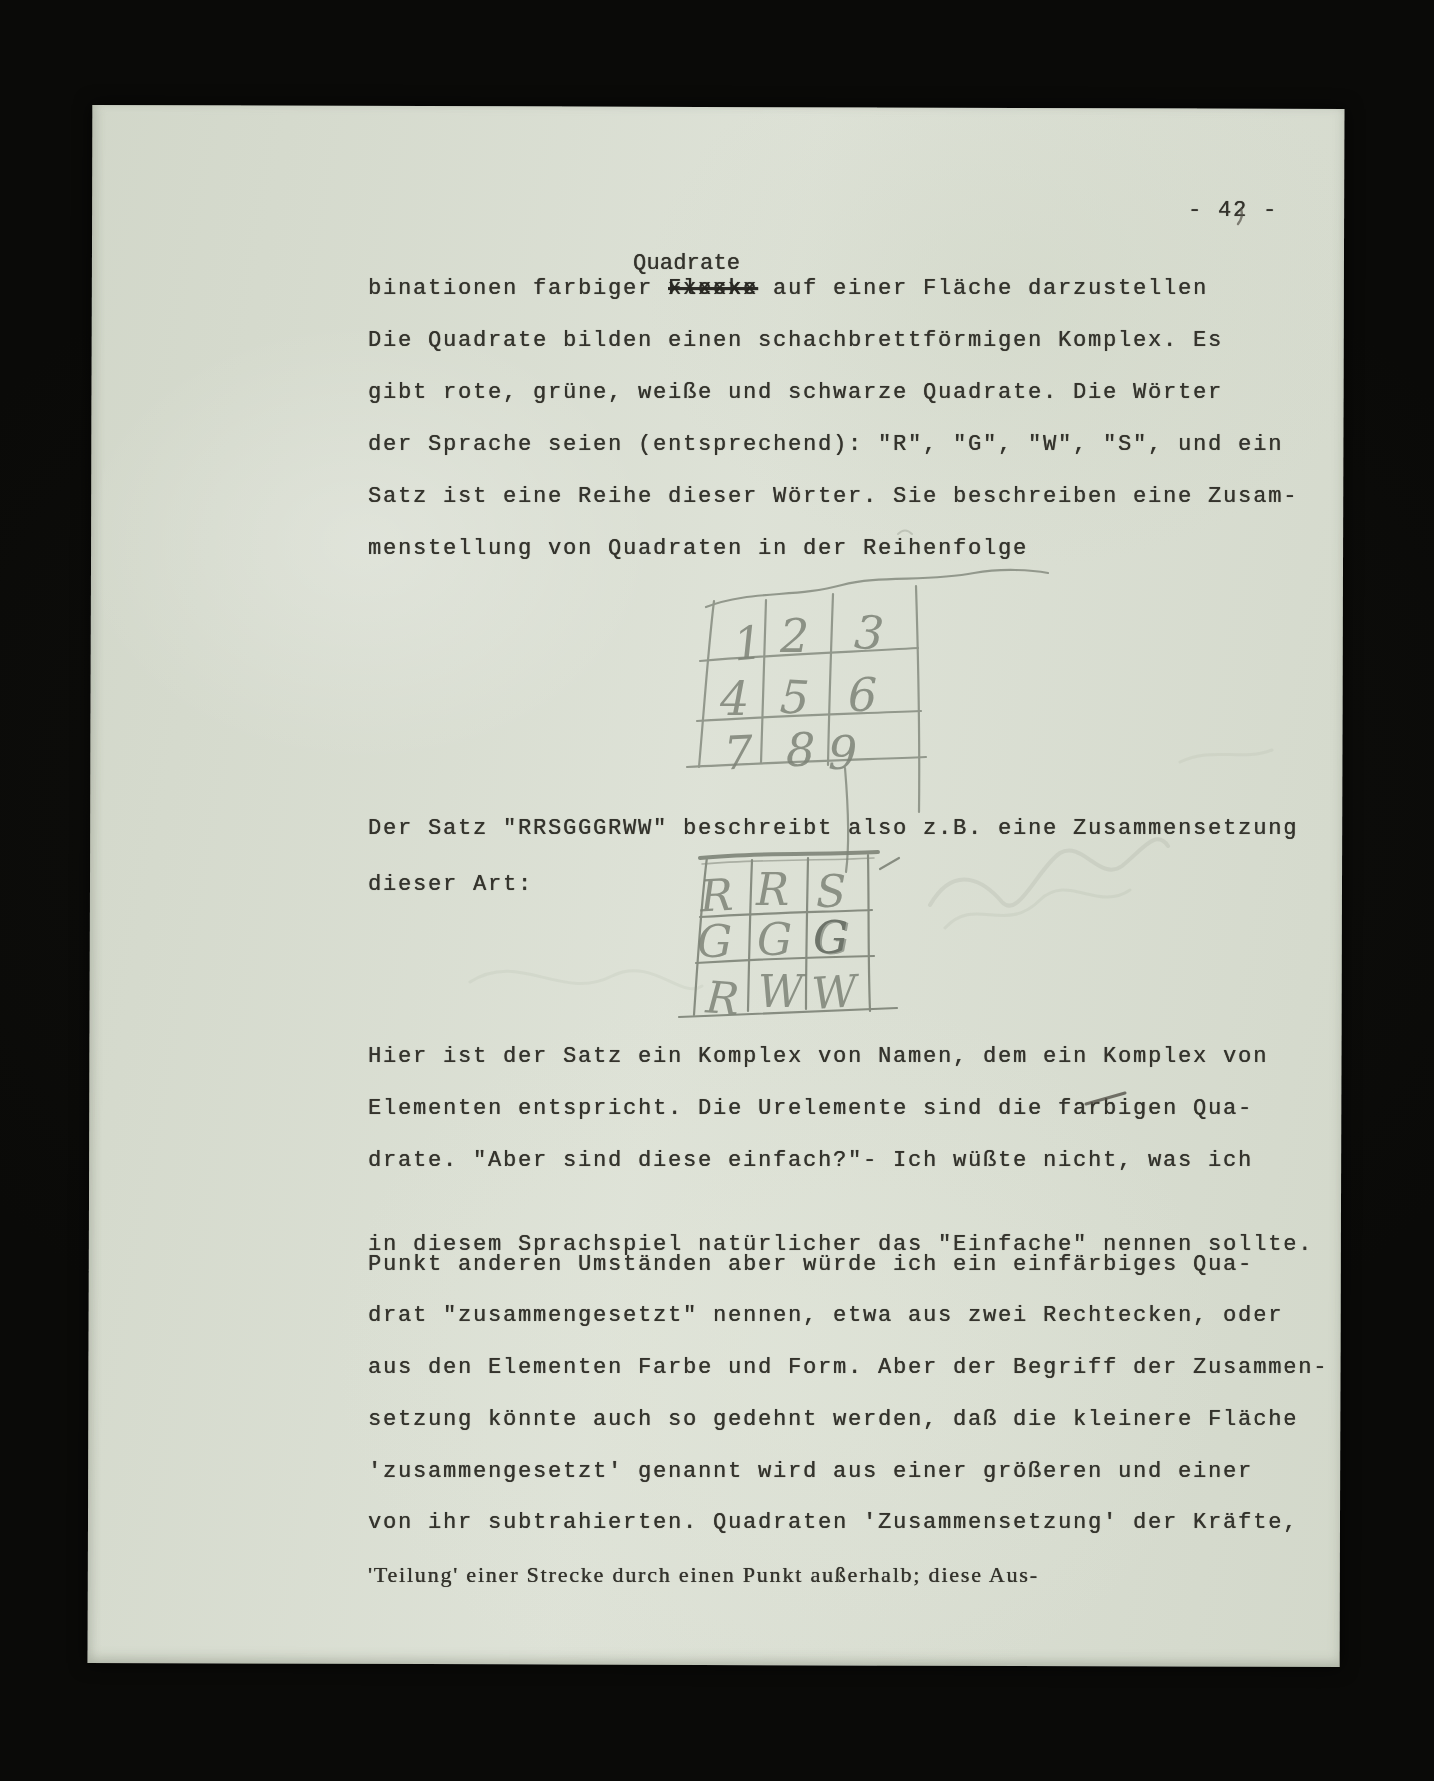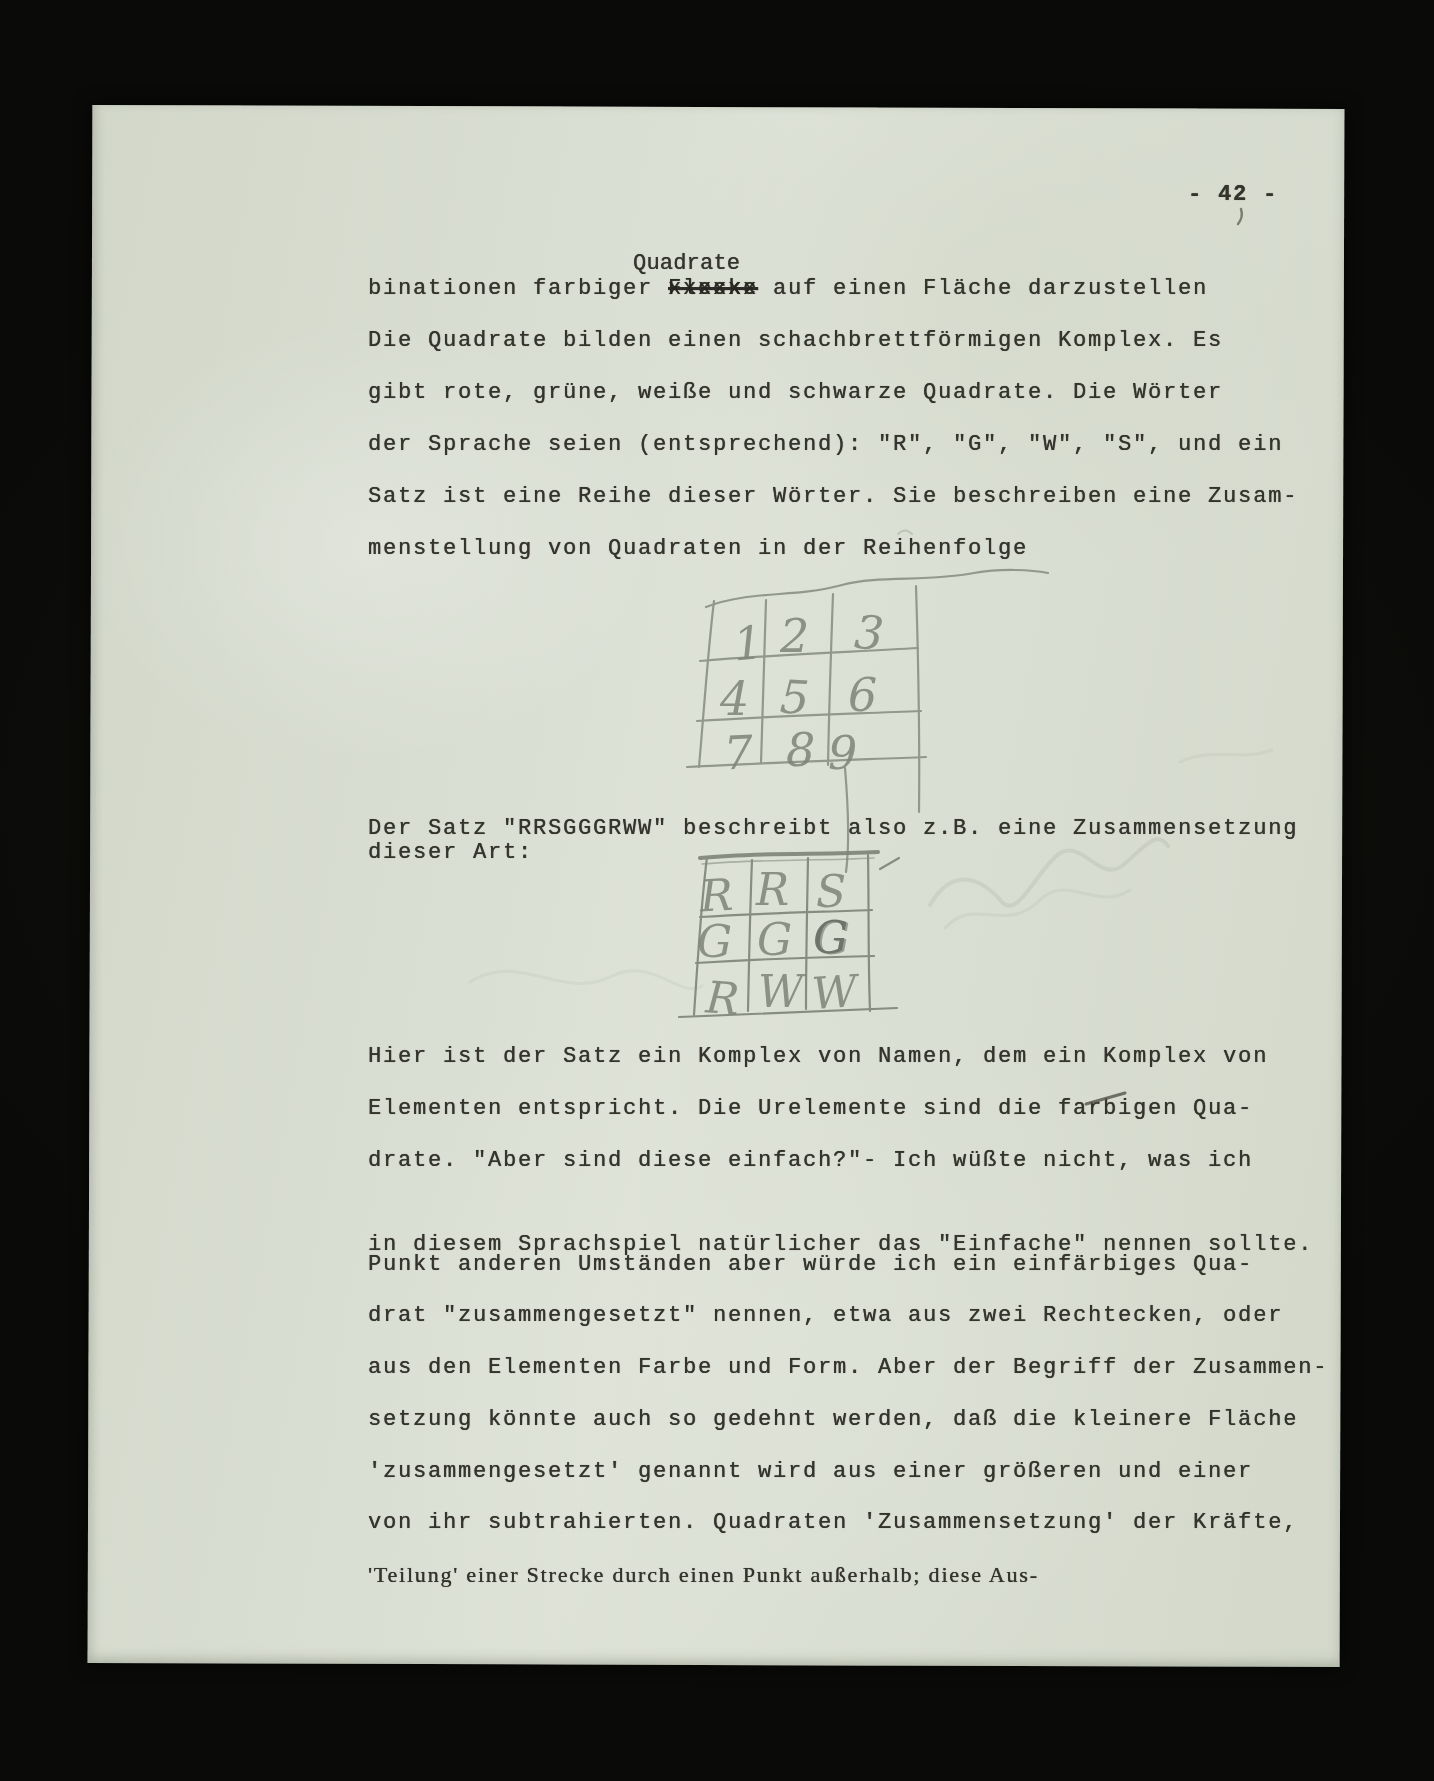--- a/index.html
+++ b/index.html
@@ -54,33 +54,33 @@
     fill:#7e8478;opacity:0.85;
   }
 </style>
 </head>
 <body>
 
 <div class="photo-bg"></div>
 
 <div class="paper"></div>
 
-<div class="typed page-number" style="top:182px;font-weight:bold;">- 42 -</div>
+<div class="typed page-number" style="top:198px;">- 42 -</div>
 
 <div class="typed insertion" style="top:251px;">Quadrate</div>
 
-<div class="typed" style="top:276px;"><span>binationen farbiger </span><span class="struck"><span>Flecke</span><span class="xover">xxxxxx</span></span><span> auf einen Fläche darzustellen</span></div>
+<div class="typed" style="top:276px;"><span>binationen farbiger </span><span class="struck"><span>Flecke</span><span class="xover">xxxxxx</span></span><span> auf einer Fläche darzustellen</span></div>
 
 <div class="typed" style="top:328px;">Die Quadrate bilden einen schachbrettförmigen Komplex. Es</div>
 <div class="typed" style="top:380px;">gibt rote, grüne, weiße und schwarze Quadrate. Die Wörter</div>
 <div class="typed" style="top:432px;">der Sprache seien (entsprechend): "R", "G", "W", "S", und ein</div>
 <div class="typed" style="top:484px;text-align:center;">Satz ist eine Reihe dieser Wörter. Sie beschreiben eine Zusam-</div>
 <div class="typed" style="top:536px;">menstellung von Quadraten in der Reihenfolge</div>
 <div class="typed" style="top:816px;">Der Satz "RRSGGGRWW" beschreibt also z.B. eine Zusammensetzung</div>
-<div class="typed" style="top:840px;">dieser Art:</div>
+<div class="typed" style="top:872px;">dieser Art:</div>
 <div class="typed" style="top:1044px;">Hier ist der Satz ein Komplex von Namen, dem ein Komplex von</div>
 <div class="typed" style="top:1096px;">Elementen entspricht. Die Urelemente sind die farbigen Qua-</div>
 <div class="typed" style="top:1148px;">drate. "Aber sind diese einfach?"- Ich wüßte nicht, was ich</div>
 <div class="typed" style="top:1200px;margin-top:32px;">in diesem Sprachspiel natürlicher das "Einfache" nennen sollte.</div>
 <div class="typed" style="top:1252px;">Punkt anderen Umständen aber würde ich ein einfärbiges Qua-</div>
 <div class="typed" style="top:1303px;">drat "zusammengesetzt" nennen, etwa aus zwei Rechtecken, oder</div>
 <div class="typed" style="top:1355px;">aus den Elementen Farbe und Form. Aber der Begriff der Zusammen-</div>
 <div class="typed" style="top:1407px;">setzung könnte auch so gedehnt werden, daß die kleinere Fläche</div>
 <div class="typed" style="top:1459px;">'zusammengesetzt' genannt wird aus einer größeren und einer</div>
 <div class="typed" style="top:1510px;">von ihr subtrahierten. Quadraten 'Zusammensetzung' der Kräfte,</div>

